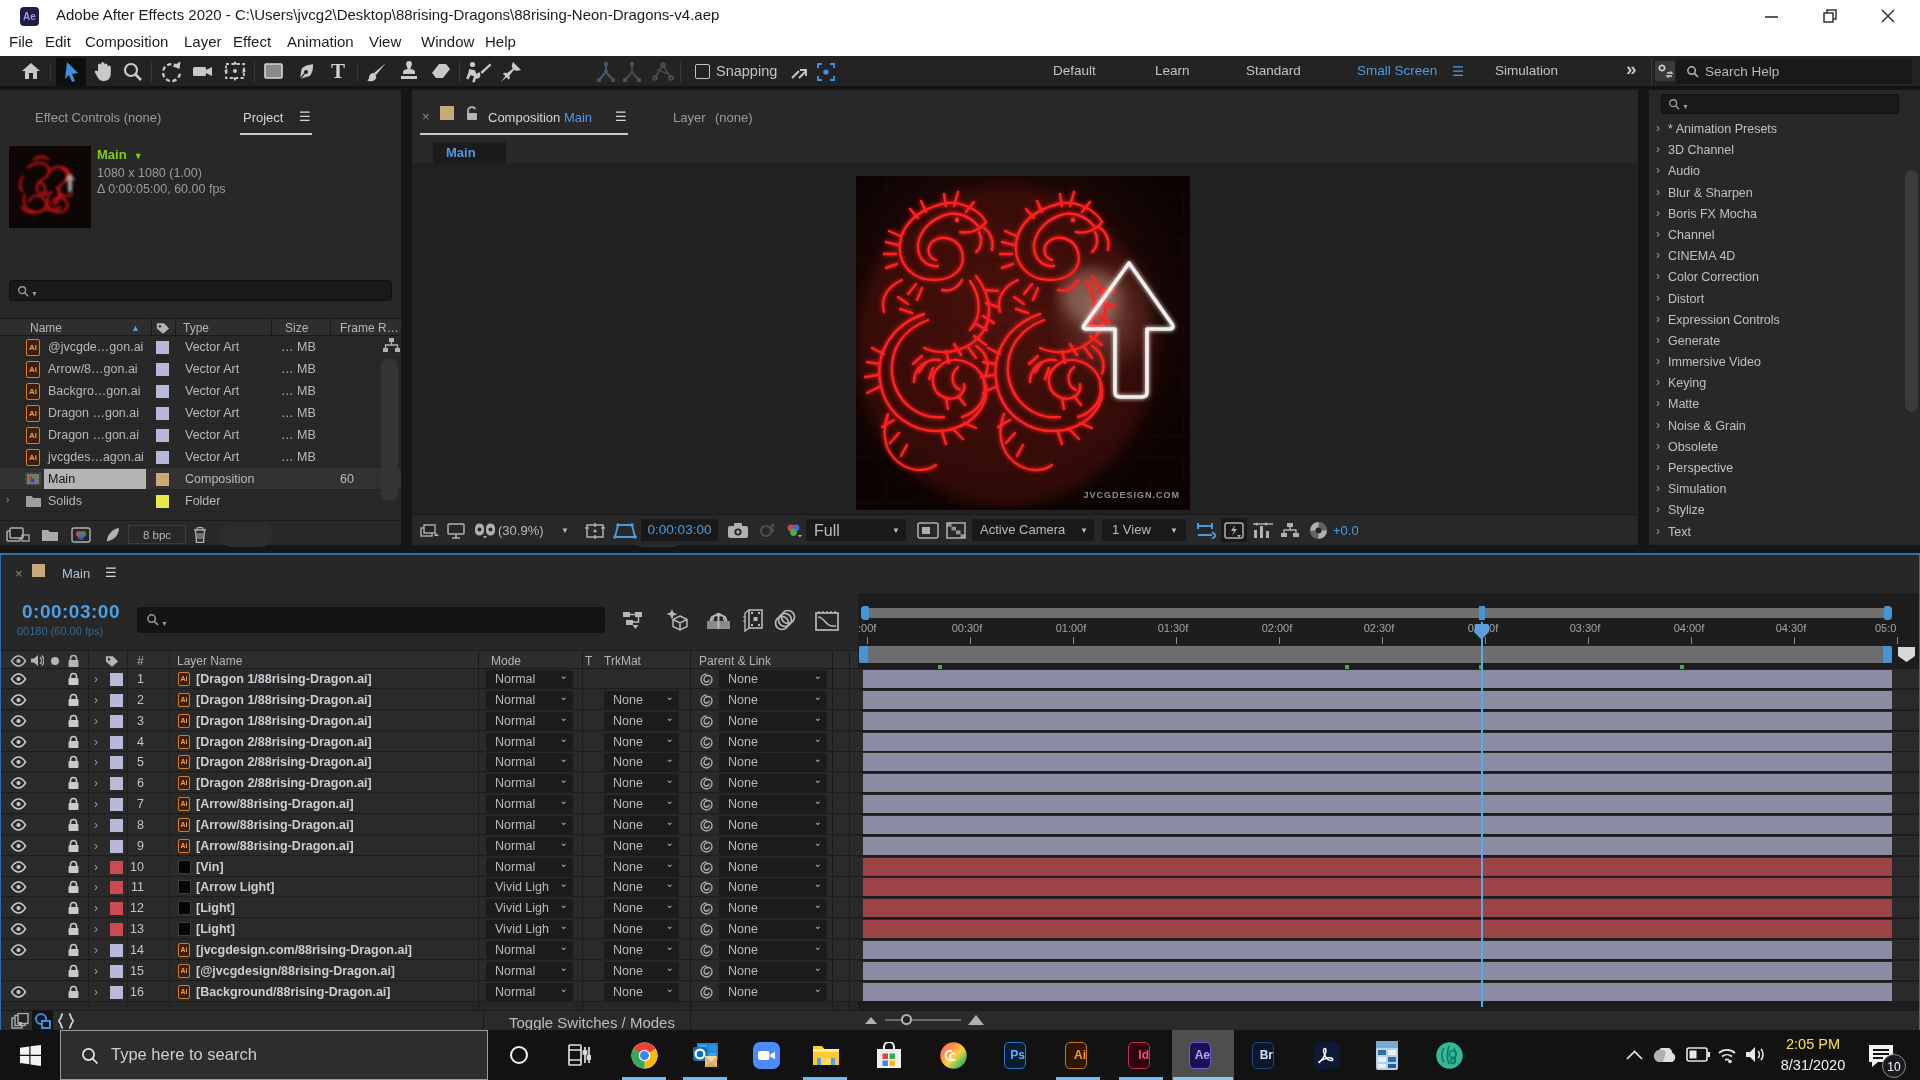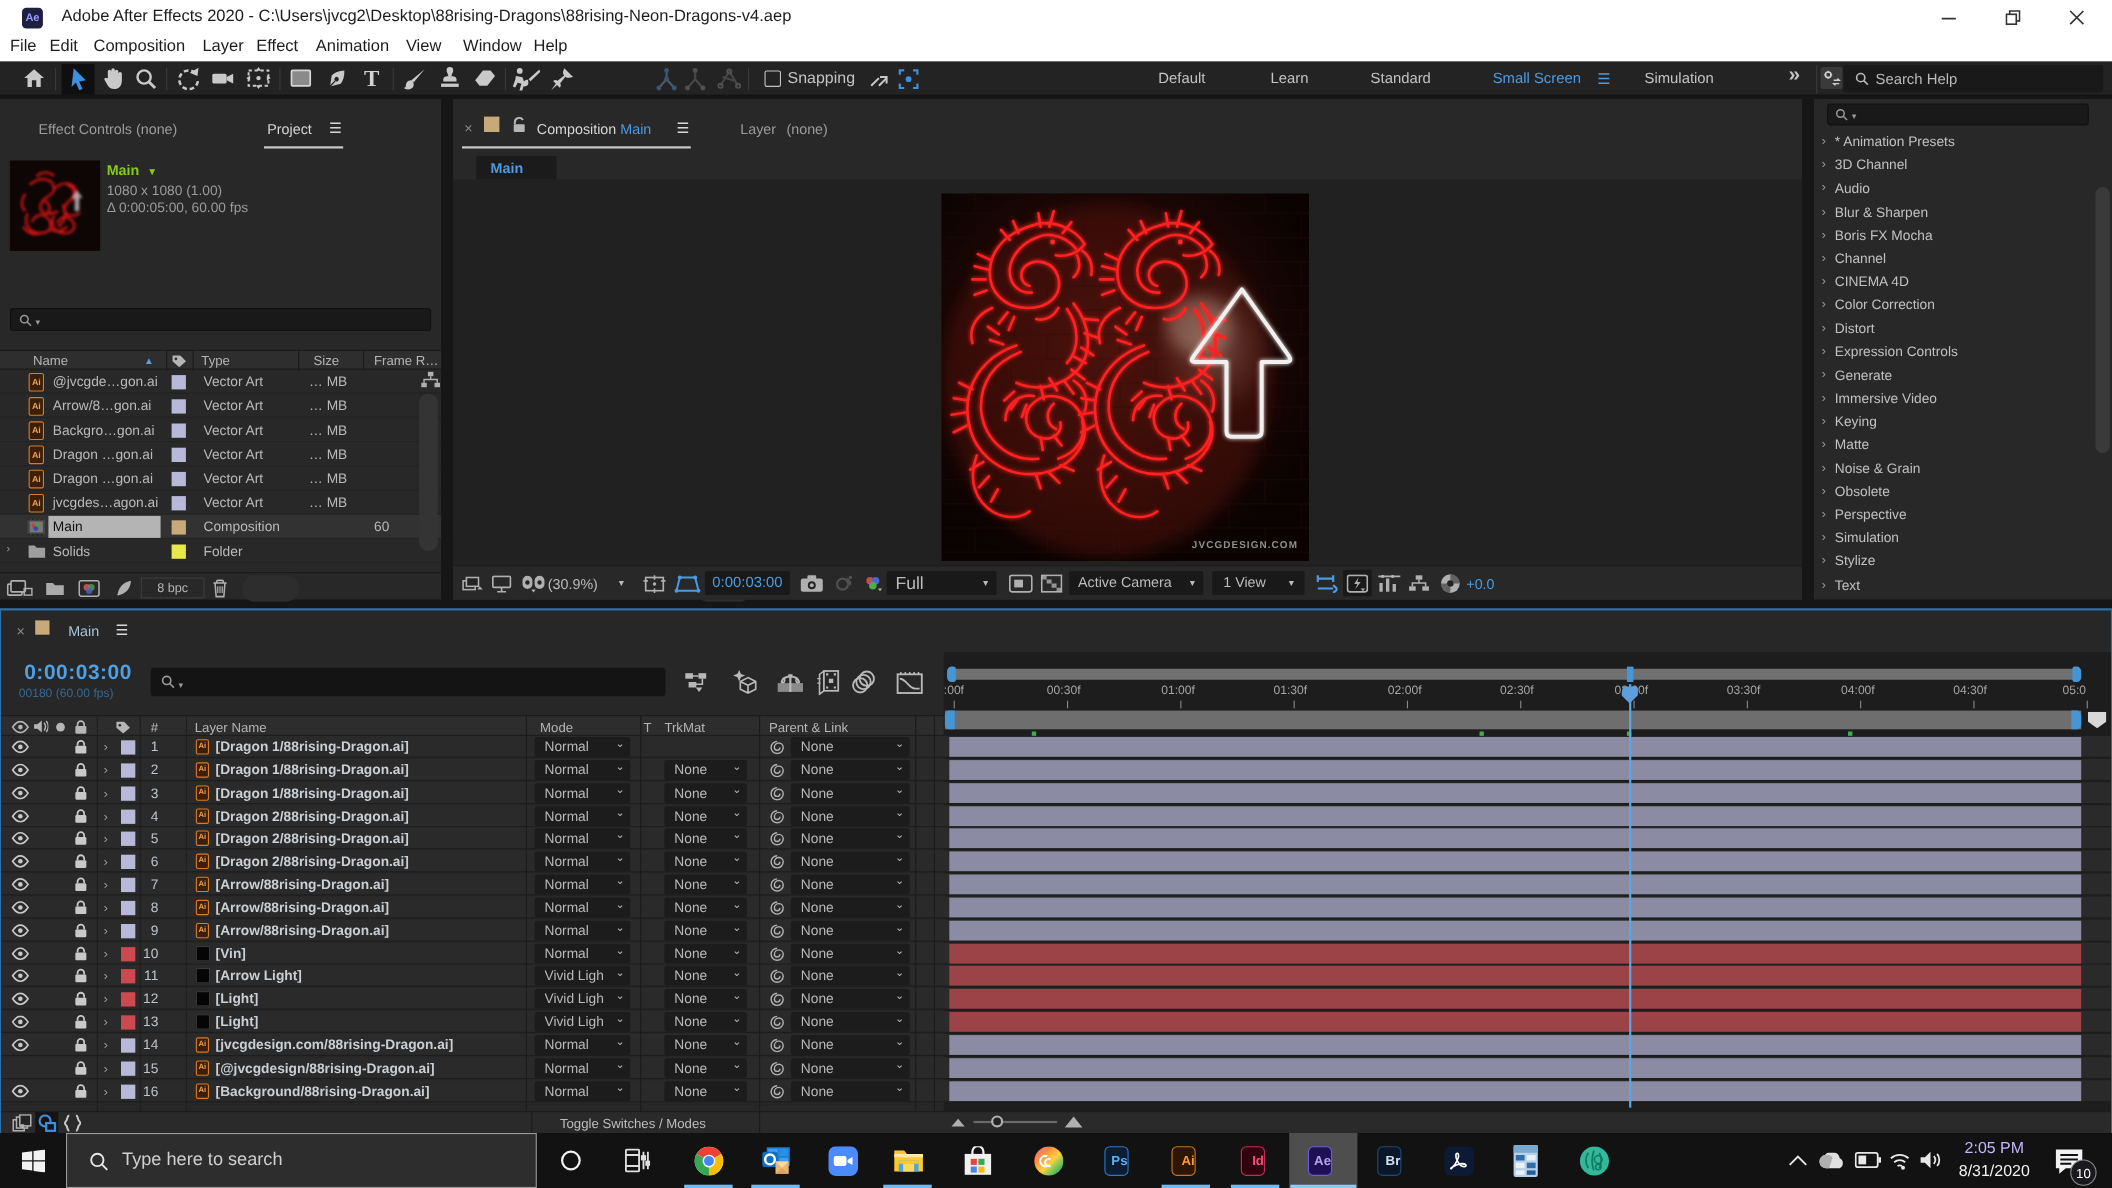--- a/index.html
+++ b/index.html
@@ -1408,21 +1408,21 @@
         </svg>
       <div class="abs" style="left:31px; top:0px; width:21px; height:19px; background:#141414;"></div>
       <svg class="abs" style="left:33px; top:2px;" width="18" height="16" viewBox="0 0 18 16">
           <circle cx="7" cy="6" r="5" fill="none" stroke="#3d90dd" stroke-width="2"></circle>
           <rect x="8" y="8" width="8" height="7" fill="#141414" stroke="#3d90dd" stroke-width="2"></rect>
         </svg>
       <svg class="abs" style="left:57px; top:2px;" width="16" height="16" viewBox="0 0 16 16">
           <path d="M5 1 C3 1 3.5 4 2.5 5.5 C2 6.5 1 6.8 1 8 s1 1.5 1.5 2.5 C3.5 12 3 15 5 15 M11 1 c2 0 1.5 3 2.5 4.5 c.5 1 1.5 1.3 1.5 2.5 s-1 1.5-1.5 2.5 C12.5 12 13 15 11 15" fill="none" stroke="#c9c9c9" stroke-width="1.8"></path>
         </svg>
       <div class="abs" style="left:482px; top:0; width:1px; height:19px; background:#1b1b1b;"></div>
-      <span class="abs" style="left:508px; top:3px; font-size:12px; color:#bdbdbd;">Toggle Switches / Modes</span>
+      <span class="abs" style="left:508px; top:3px; font-size:15px; color:#bdbdbd;">Toggle Switches / Modes</span>
       <div class="abs" style="left:689px; top:0; width:1px; height:19px; background:#1b1b1b;"></div>
       <svg class="abs" style="left:863px; top:5px;" width="14" height="9" viewBox="0 0 14 9">
           <path d="M1 8 L7 1 L13 8 Z" fill="#b0b0b0"></path>
         </svg>
       <div class="abs" style="left:884px; top:8px; width:76px; height:2px; background:#6a6a6a;"></div>
       <div class="abs" style="left:900px; top:3px; width:11px; height:11px; border:2px solid #b0b0b0; border-radius:50%; background:#232323;"></div>
       <svg class="abs" style="left:966px; top:3px;" width="18" height="12" viewBox="0 0 18 12">
           <path d="M1 11 L9 1 L17 11 Z" fill="#b0b0b0"></path>
         </svg>
     </div>
@@ -1574,21 +1574,21 @@
           <path d="M3 8 a12 12 0 0 1 16 0"></path>
           <path d="M6 11.5 a8 8 0 0 1 10 0"></path>
           <path d="M9 15 a4 4 0 0 1 4 0"></path>
         </g>
         <circle cx="14" cy="16.5" r="1.8" fill="#e8e8e8"></circle>
       </svg>
     <svg class="abs" style="left:1745px; top:15px;" width="22" height="19" viewBox="0 0 22 19">
         <path d="M1 7 h4 l5-5 v15 l-5-5 H1 Z" fill="#e8e8e8"></path>
         <path d="M13 6 a5 5 0 0 1 0 7 M16 4 a8.5 8.5 0 0 1 0 11" fill="none" stroke="#e8e8e8" stroke-width="1.6"></path>
       </svg>
-    <span class="abs" style="left:1785px; top:6px; width:56px; text-align:center; font-size:14.5px; color:#c4b5fd;">2:05 PM</span>
+    <span class="abs" style="left:1785px; top:6px; width:56px; text-align:center; font-size:14.5px; color:#fde047;">2:05 PM</span>
     <span class="abs" style="left:1778px; top:27px; width:70px; text-align:center; font-size:14.5px; color:#f2f2f2;">8/31/2020</span>
     <svg class="abs" style="left:1868px; top:14px;" width="26" height="24" viewBox="0 0 26 24">
         <path d="M1 1 h24 v17 h-15 l-6 5 v-5 h-3 Z" fill="#f2f2f2"></path>
         <path d="M5 6 h16 M5 10 h16 M5 14 h10" stroke="#101014" stroke-width="1.8"></path>
       </svg>
     <div class="abs" style="left:1882px; top:24px; width:24px; height:24px; border-radius:50%; background:#1a1a1e; border:1.6px solid #8a8a8a; color:#fff; font-size:12px; text-align:center; line-height:24px;">10</div>
   </div>
 </div>
 
 </body></html>

